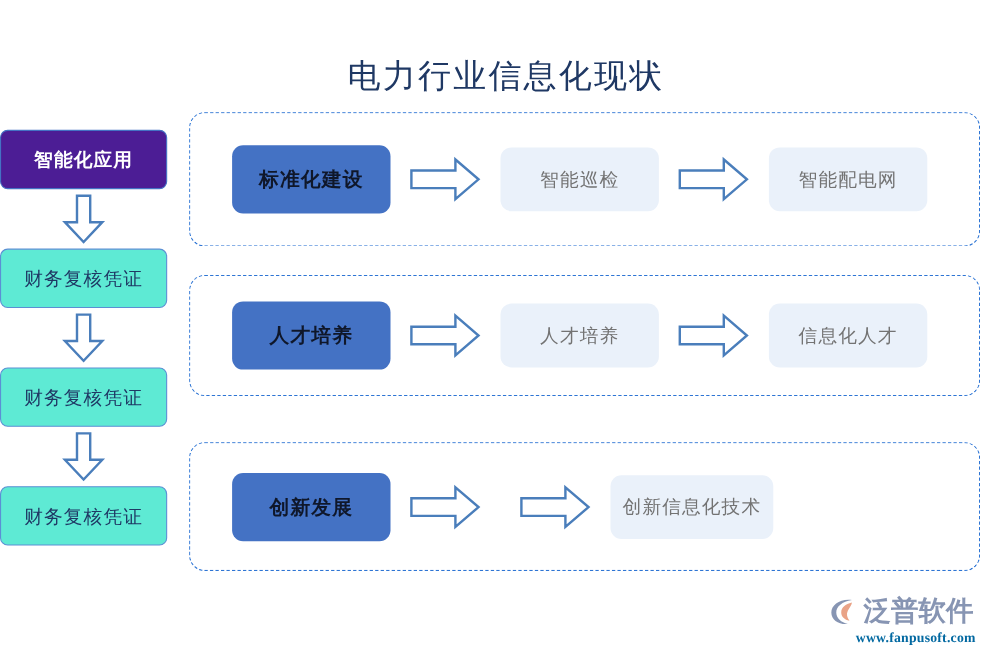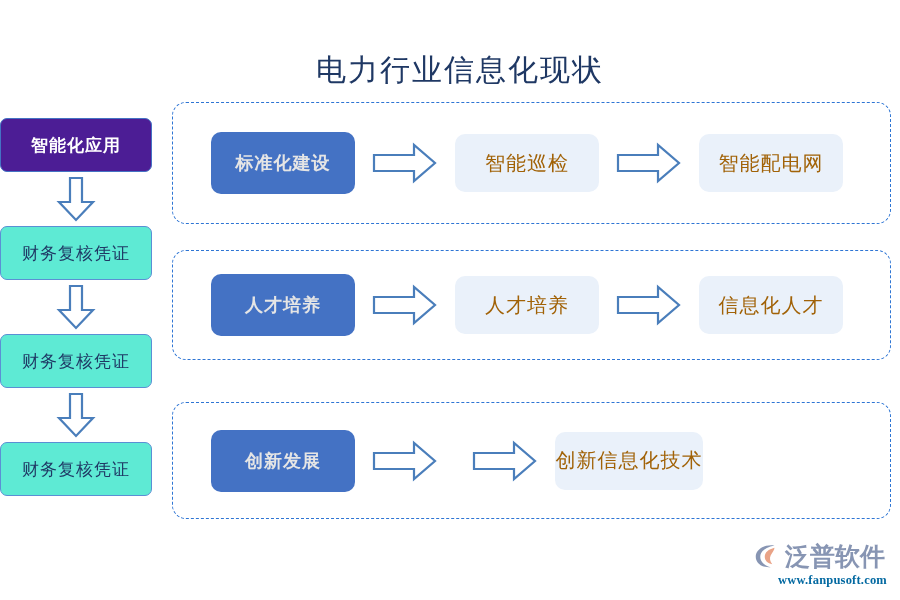--- a/index.html
+++ b/index.html
@@ -106,31 +106,31 @@
     display: flex;
     align-items: center;
     justify-content: center;
     white-space: nowrap;
     border-radius: 10px;
   }
   .node.primary {
     width: 144px;
     height: 62px;
     background: #4472c4;
-    color: #e5e5e5;
+    color: #0f172a;
     font-size: 18px;
     font-weight: bold;
     letter-spacing: 1px;
   }
   .node.soft {
     width: 144px;
     height: 58px;
     background: #eaf1fa;
-    color: #a16207;
-    font-size: 20px;
+    color: #737373;
+    font-size: 17px;
     letter-spacing: 1px;
   }
   .node.soft.wide {
     width: 148px;
   }
 
   .right-arrow-wrap {
     width: 100px;
     display: flex;
     align-items: center;

